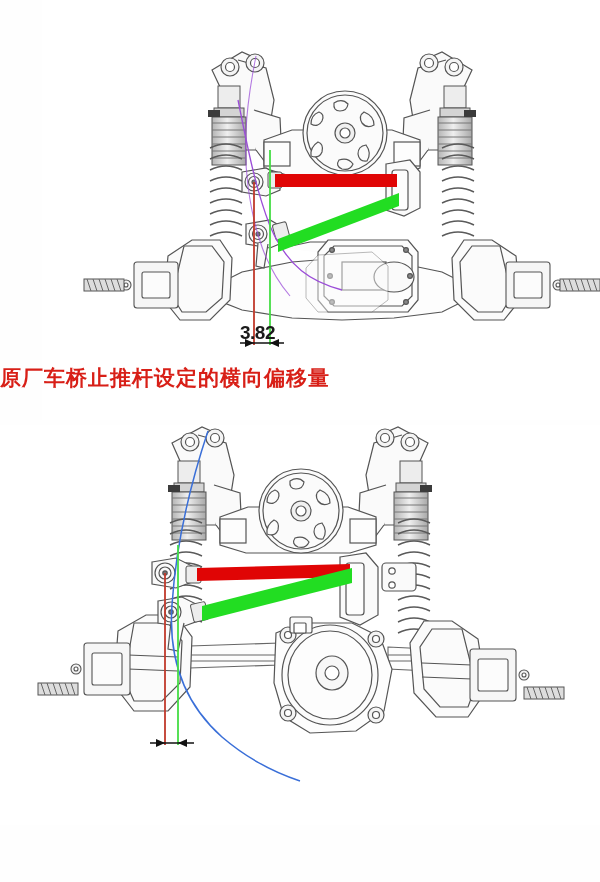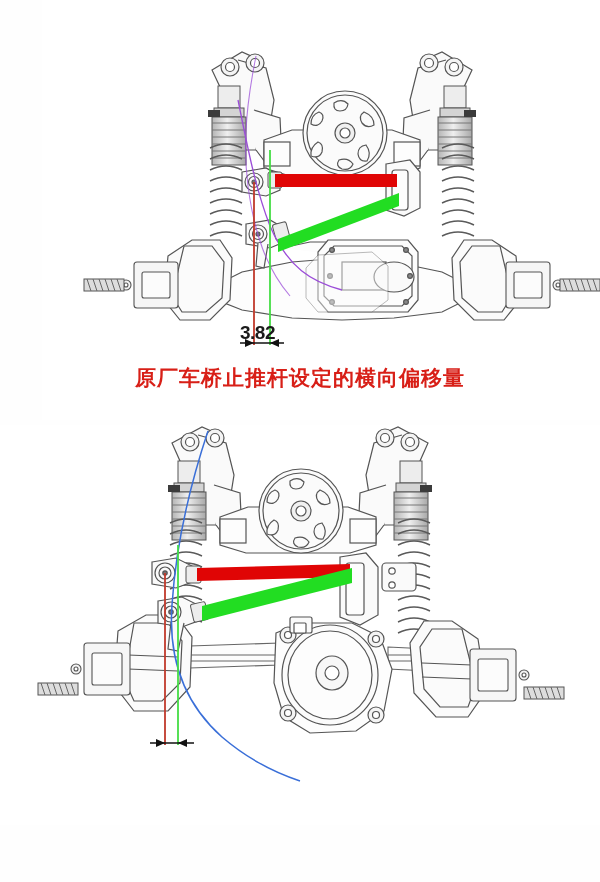--- a/index.html
+++ b/index.html
@@ -9,21 +9,21 @@
     font-family:"Liberation Sans","DejaVu Sans",sans-serif;
     background:#fefefe;
   }
   .page{position:relative;width:600px;height:882px;}
   .panel{position:absolute;left:0;width:600px;}
   #panel-top{top:0;height:420px;margin-left:42px;}
   #panel-bottom{top:425px;height:400px;}
   .stage{position:absolute;left:0;top:0;width:600px;height:100%;}
   .stage svg{display:block;}
   .caption{
-    position:absolute;left:0;width:600px;text-align:center;
+    position:absolute;left:0;width:600px;
     font-weight:bold;font-size:21px;letter-spacing:1px;
     font-family:"DejaVu Sans","Liberation Sans",sans-serif;
     white-space:nowrap;
   }
   #caption-top{top:364px;color:#d81f17;}
   #caption-bottom{top:783px;color:#2fcc2f;}
   .dimlabel{
     position:absolute;font-size:19px;font-weight:bold;color:#1a1a1a;
     font-family:"Liberation Sans","DejaVu Sans",sans-serif;
     letter-spacing:-0.5px;

